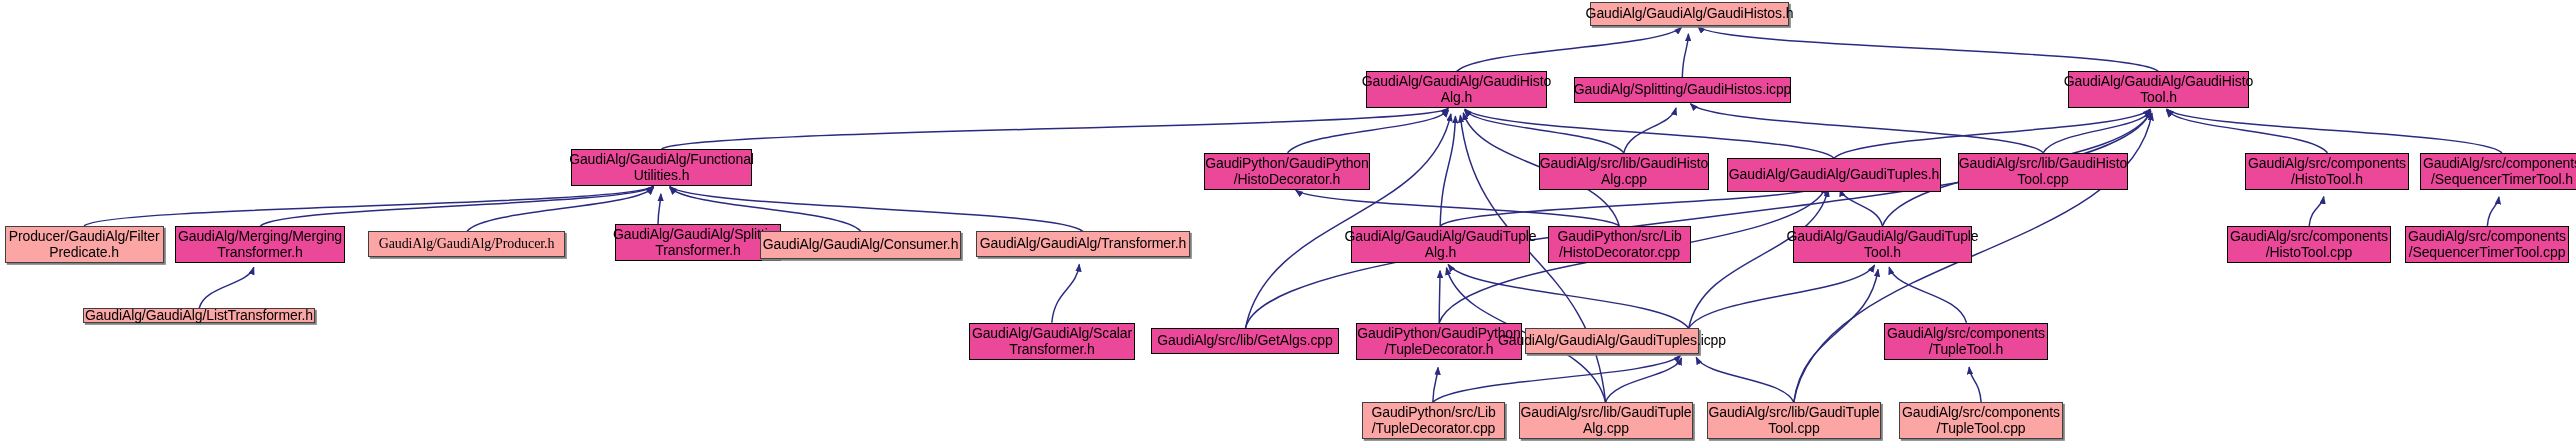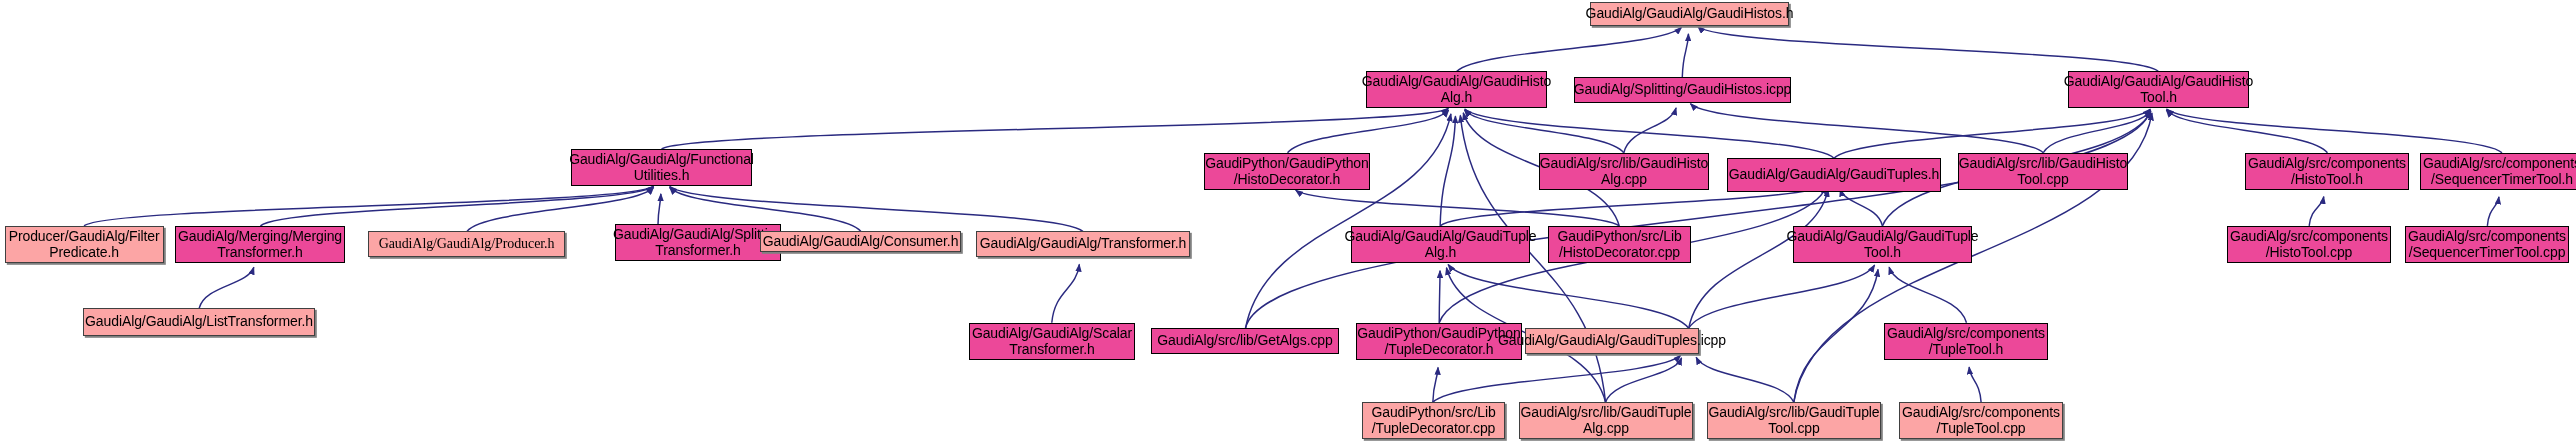--- a/index.html
+++ b/index.html
@@ -129,33 +129,33 @@
 /HistoTool.h</div>
       <div class="gnode" style="left: 2420px; top: 153px; width: 164px; height: 37px;">GaudiAlg/src/components
 /SequencerTimerTool.h</div>
       <div class="gnode root shadowed" style="left: 4.6px; top: 226px; width: 159px; height: 37px;">Producer/GaudiAlg/Filter
 Predicate.h</div>
       <div class="gnode" style="left: 175px; top: 226px; width: 170px; height: 37px;">GaudiAlg/Merging/Merging
 Transformer.h</div>
       <div class="gnode root shadowed" style="left: 368px; top: 231px; width: 197px; height: 25.6px; font-family: Liberation Serif, serif;">GaudiAlg/GaudiAlg/Producer.h</div>
       <div class="gnode" style="left: 575px; top: 224px; width: 166px; height: 37px; margin-left: 40px;">GaudiAlg/GaudiAlg/Splitting
 Transformer.h</div>
-      <div class="gnode root shadowed" style="left: 760px; top: 231px; width: 201px; height: 21px;">GaudiAlg/GaudiAlg/Consumer.h</div>
+      <div class="gnode root shadowed" style="left: 760px; top: 231px; width: 201px; height: 28px;">GaudiAlg/GaudiAlg/Consumer.h</div>
       <div class="gnode root shadowed" style="left: 976px; top: 231px; width: 214px; height: 25.6px;">GaudiAlg/GaudiAlg/Transformer.h</div>
       <div class="gnode" style="left: 1351px; top: 226px; width: 179px; height: 37px;">GaudiAlg/GaudiAlg/GaudiTuple
 Alg.h</div>
       <div class="gnode" style="left: 1548px; top: 226px; width: 143px; height: 37px;">GaudiPython/src/Lib
 /HistoDecorator.cpp</div>
       <div class="gnode" style="left: 1793px; top: 226px; width: 179px; height: 37px;">GaudiAlg/GaudiAlg/GaudiTuple
 Tool.h</div>
       <div class="gnode" style="left: 2227px; top: 226px; width: 164px; height: 37px;">GaudiAlg/src/components
 /HistoTool.cpp</div>
       <div class="gnode" style="left: 2405px; top: 226px; width: 164px; height: 37px;">GaudiAlg/src/components
 /SequencerTimerTool.cpp</div>
-      <div class="gnode root shadowed" style="left: 83px; top: 308px; width: 232px; height: 28px;">GaudiAlg/GaudiAlg/ListTransformer.h</div>
+      <div class="gnode root shadowed" style="left: 83px; top: 308px; width: 232px; height: 15px;">GaudiAlg/GaudiAlg/ListTransformer.h</div>
       <div class="gnode" style="left: 969px; top: 323px; width: 166px; height: 37px;">GaudiAlg/GaudiAlg/Scalar
 Transformer.h</div>
       <div class="gnode" style="left: 1151px; top: 328px; width: 188px; height: 25.6px;">GaudiAlg/src/lib/GetAlgs.cpp</div>
       <div class="gnode" style="left: 1356px; top: 323px; width: 166px; height: 37px;">GaudiPython/GaudiPython
 /TupleDecorator.h</div>
       <div class="gnode root shadowed" style="left: 1525px; top: 328px; width: 174px; height: 25.6px;">GaudiAlg/GaudiAlg/GaudiTuples.icpp</div>
       <div class="gnode" style="left: 1884px; top: 323px; width: 164px; height: 37px;">GaudiAlg/src/components
 /TupleTool.h</div>
       <div class="gnode root shadowed" style="left: 1362px; top: 402px; width: 143px; height: 37px;">GaudiPython/src/Lib
 /TupleDecorator.cpp</div>

